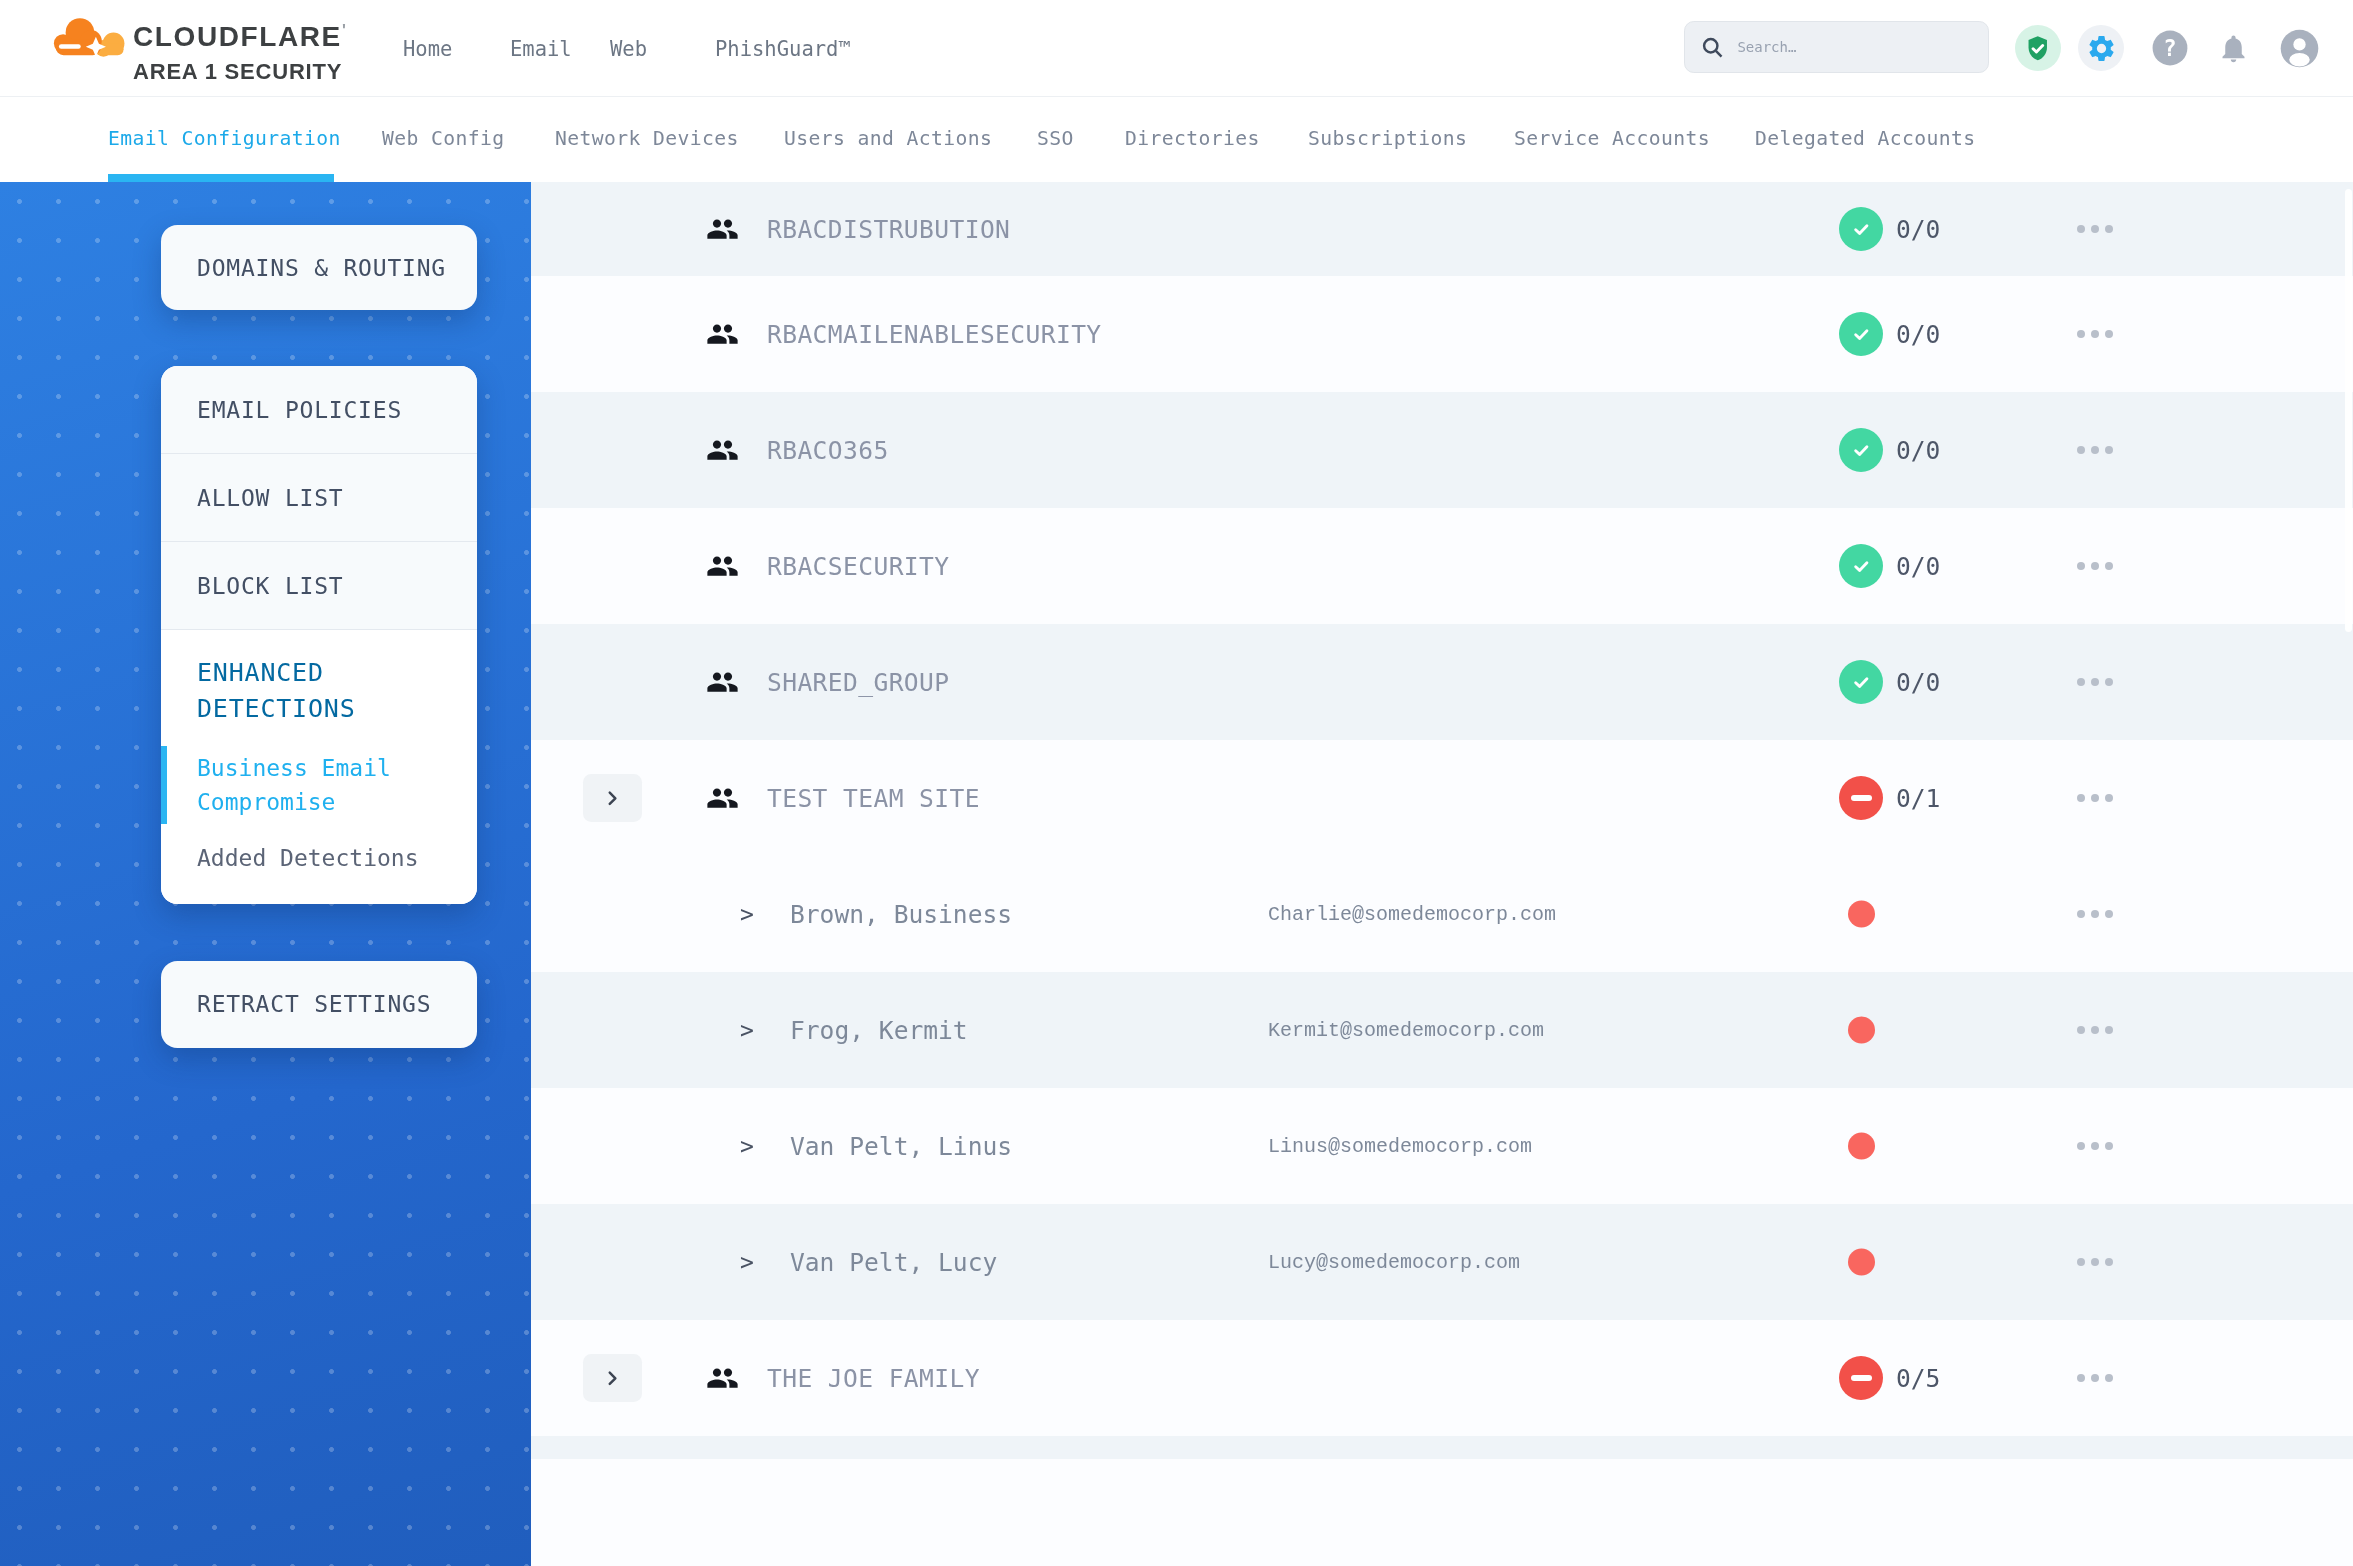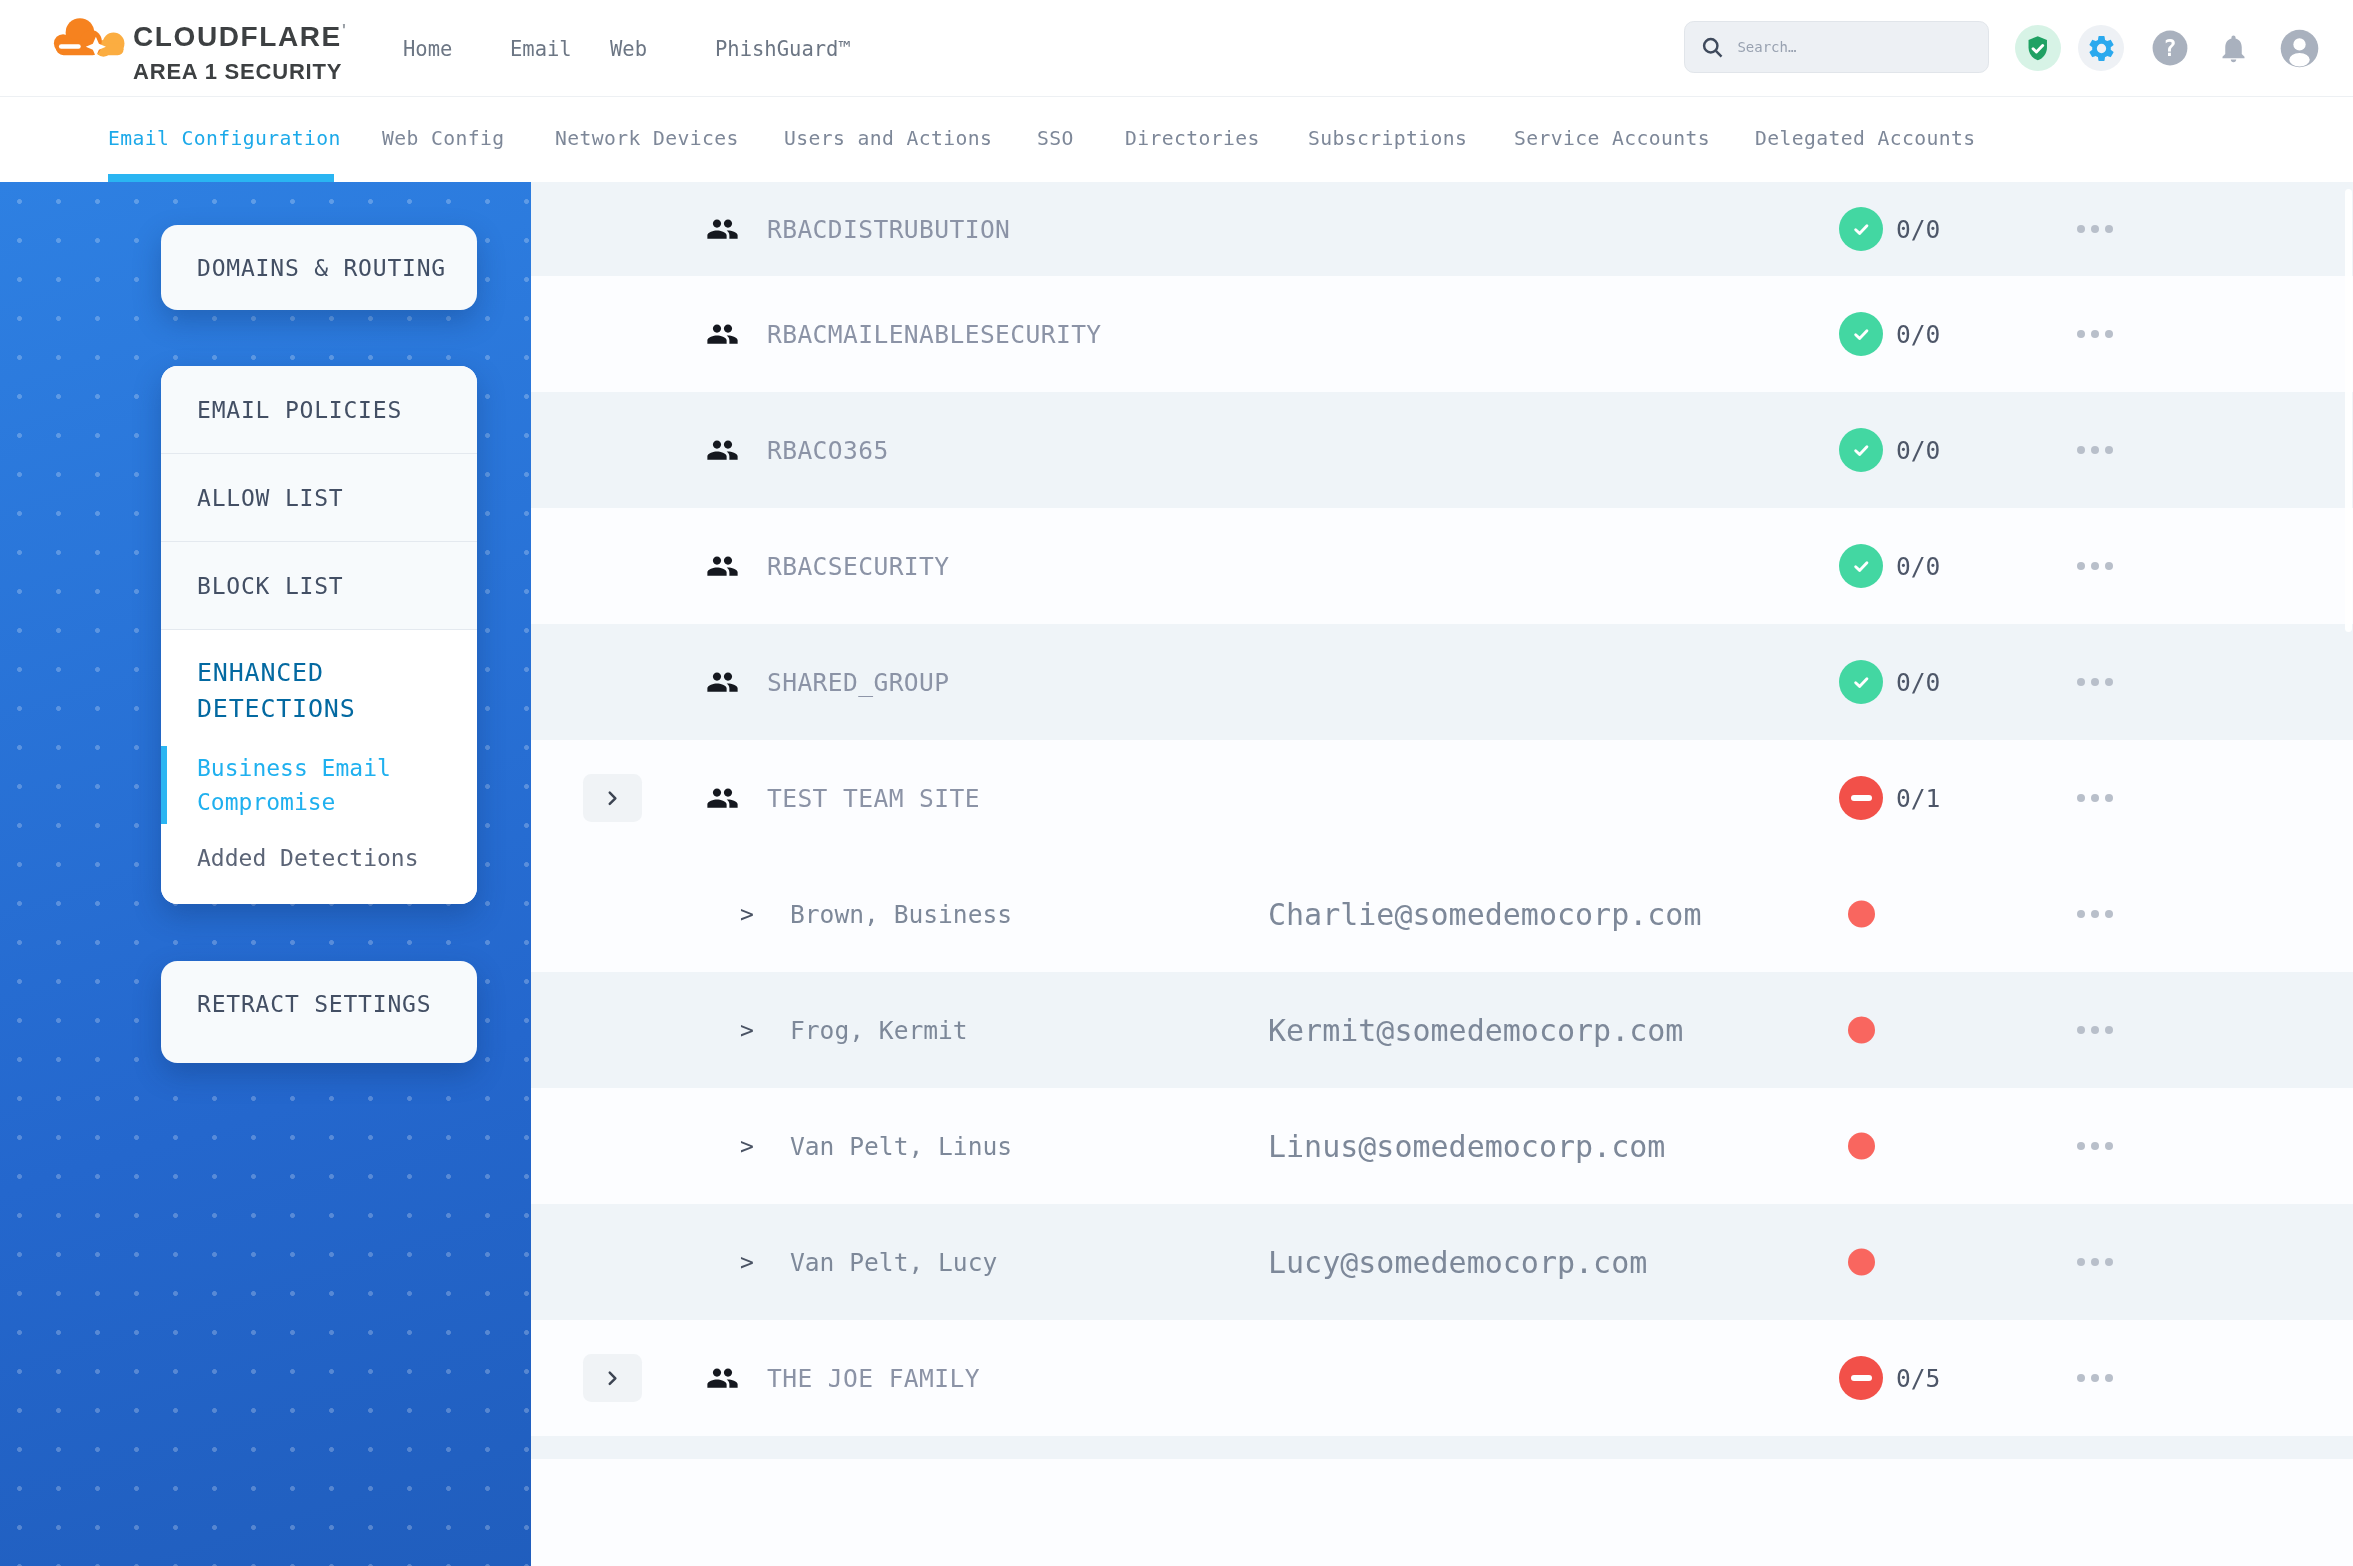--- a/index.html
+++ b/index.html
@@ -43,21 +43,21 @@
       radial-gradient(circle, rgba(255,255,255,.24) 2.1px, rgba(255,255,255,0) 2.8px),
       linear-gradient(163deg, #2e80e2 0%, #2467cd 48%, #1c54ad 100%);
     background-size:39px 39px, 100% 100%; }
 
   .scroll-thumb { position:absolute; right:1.6px; top:6.6px; width:7.4px; height:443px; background:rgba(255,255,255,.92); border-radius:4.1px; }
 
   
   .card { position:absolute; left:161px; width:316px; background:#f7fafc; border-radius:16.4px; box-shadow:0 11.5px 28px rgba(13,45,100,.30); }
   .card-label { height:85px; display:flex; align-items:center; padding-left:36px; font-size:23px; color:#434f64; letter-spacing:0.8px; cursor:pointer; }
   .card1 { top:43px; height:85px; }
-  .card3 { top:779px; height:102px; }
+  .card3 { top:779px; height:87px; }
   .card2 { top:184px; overflow:hidden; }
   .mitem { height:88px; display:flex; align-items:center; padding-left:36px; font-size:23px; color:#434f64; letter-spacing:0.8px; border-bottom:0.8px solid #e4e9ef; background:#f7fafc; cursor:pointer;text-align:center; }
   .enhanced { background:#fff; padding:24.6px 24.6px 33px 36px; }
   .etitle { font-size:25px; line-height:36px; letter-spacing:0.8px; color:#0369a1; width:256px; }
   .bec { position:relative; margin-top:24.6px; font-size:23px; line-height:34px; color:#1fb0ef; width:246px; cursor:pointer; }
   .bec::before { content:""; position:absolute; left:-36px; top:-4.9px; bottom:-4.9px; width:5.7px; background:#2bb5f2; }
   .added { margin-top:26px; font-size:23px; color:#5b6476; cursor:pointer; }
 
   
   .panel { position:absolute; left:531px; top:0; width:1978px; height:1385px; background:#fcfdff; overflow:hidden; }
@@ -71,21 +71,21 @@
   .expand { left:52px; width:59px; height:48px; background:#f0f3f6; border:none; border-radius:8.2px; display:flex; align-items:center; justify-content:center; cursor:pointer; }
   .expand svg { display:block; }
   .expand.open svg { transform:rotate(90deg); }
   .hl-box { left:37px; width:93px; height:85px; border:5.7px solid #f4406e; border-radius:4.9px; background:transparent; z-index:3; }
 
   .ppl { left:175px; width:33px; height:33px; display:flex; align-items:center; justify-content:center; }
   .gname { left:236px; font-size:24.6px; color:#8b93a6; letter-spacing:0.4px; white-space:nowrap; }
 
   .mchev { left:209px; font-size:23px; color:#4a5364; cursor:pointer; }
   .mname { left:259px; font-size:24.6px; color:#7d8899; white-space:nowrap; }
-  .email { left:737px; font-size:30px; color:#7d8899; white-space:nowrap; }
+  .email { left:737px; font-size:20px; color:#7d8899; white-space:nowrap;font-family:Liberation Mono, monospace; }
 
   .badge { left:1308px; width:44px; height:44px; border-radius:50%; display:flex; align-items:center; justify-content:center; }
   .badge.ok { background:#43d7a2; }
   .badge.blk { background:#f25049; }
   .minus { width:21px; height:5.7px; border-radius:3.3px; background:#fff; }
   .cdot { left:1317px; width:27px; height:27px; border-radius:50%; background:#f9665f; }
   .count { left:1365px; font-size:24.6px; color:#4d5668; }
 
   .menu { left:1546px; display:flex; gap:5.7px; cursor:pointer; }
   .menu i { width:8.2px; height:8.2px; border-radius:50%; background:#b8bfca; display:block; }

